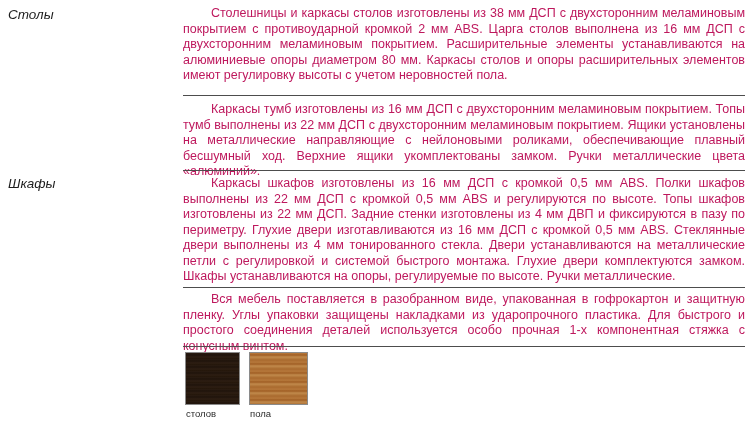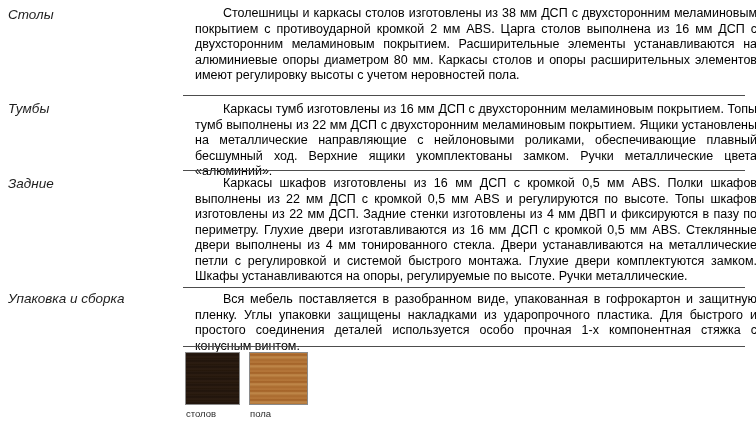--- a/index.html
+++ b/index.html
@@ -16,27 +16,27 @@
     position: absolute;
     left: 8px;
     width: 170px;
     font-style: italic;
     font-size: 13.5px;
     line-height: 16px;
     color: #1d1d1d;
   }
   .sec-text {
     position: absolute;
-    left: 195px;
+    left: 183px;
     width: 562px;
     font-size: 12.5px;
     line-height: 15.5px;
     text-align: justify;
     text-indent: 28px;
-    color: #000000;
+    color: #be185d;
   }
   .sep {
     position: absolute;
     left: 183px;
     width: 562px;
     height: 0;
     border-top: 1.2px solid #4d4d4d;
   }
   .swatch {
     position: absolute;
@@ -58,29 +58,27 @@
 </style>
 </head>
 <body>
 
 <div class="page">
 
   <div class="sec-label" style="top:7px">Столы</div>
   <div class="sec-text" style="top:6px">Столешницы и каркасы столов изготовлены из 38 мм ДСП с двухсторонним меламиновым покрытием с противоударной кромкой 2 мм ABS. Царга столов выполнена из 16 мм ДСП с двухсторонним меламиновым покрытием. Расширительные элементы устанавливаются на алюминиевые опоры диаметром 80 мм. Каркасы столов и опоры расширительных элементов имеют регулировку высоты с учетом неровностей пола.</div>
   <div class="sep" style="top:95px"></div>
 
-  <div class="sec-label" style="top:101px">Тумбы</div>
   <div class="sec-text" style="top:102px">Каркасы тумб изготовлены из 16 мм ДСП с двухсторонним меламиновым покрытием. Топы тумб выполнены из 22 мм ДСП с двухсторонним меламиновым покрытием. Ящики установлены на металлические направляющие с нейлоновыми роликами, обеспечивающие плавный бесшумный ход. Верхние ящики укомплектованы замком. Ручки металлические цвета «алюминий».</div>
   <div class="sep" style="top:170px"></div>
 
-  <div class="sec-label" style="top:176px">Задние</div>
+  <div class="sec-label" style="top:176px">Шкафы</div>
   <div class="sec-text" style="top:176px">Каркасы шкафов изготовлены из 16 мм ДСП с кромкой 0,5 мм ABS. Полки шкафов выполнены из 22 мм ДСП с кромкой 0,5 мм ABS и регулируются по высоте. Топы шкафов изготовлены из 22 мм ДСП. Задние стенки изготовлены из 4 мм ДВП и фиксируются в пазу по периметру. Глухие двери изготавливаются из 16 мм ДСП с кромкой 0,5 мм ABS. Стеклянные двери выполнены из 4 мм тонированного стекла. Двери устанавливаются на металлические петли с регулировкой и системой быстрого монтажа. Глухие двери комплектуются замком. Шкафы устанавливаются на опоры, регулируемые по высоте. Ручки металлические.</div>
   <div class="sep" style="top:287px"></div>
 
-  <div class="sec-label" style="top:291px">Упаковка и сборка</div>
   <div class="sec-text" style="top:292px">Вся мебель поставляется в разобранном виде, упакованная в гофрокартон и защитную пленку. Углы упаковки защищены накладками из ударопрочного пластика. Для быстрого и простого соединения деталей используется особо прочная 1-х компонентная стяжка с конусным винтом.</div>
   <div class="sep" style="top:346px"></div>
 
 
   <div class="swatch swatch-wenge" style="background: repeating-linear-gradient(rgb(43, 28, 18) 0px, rgb(31, 19, 11) 2px, rgb(46, 30, 19) 4px, rgb(35, 21, 9) 6px);"></div>
   <div class="swatch swatch-walnut" style="background: repeating-linear-gradient(rgb(185, 124, 62) 0px, rgb(160, 94, 36) 2px, rgb(193, 138, 76) 4px, rgb(169, 106, 46) 7px, rgb(181, 118, 58) 9px);"></div>
 
   <div class="swatch-label swatch-label-wenge">столов</div>
   <div class="swatch-label swatch-label-walnut">пола</div>
 

